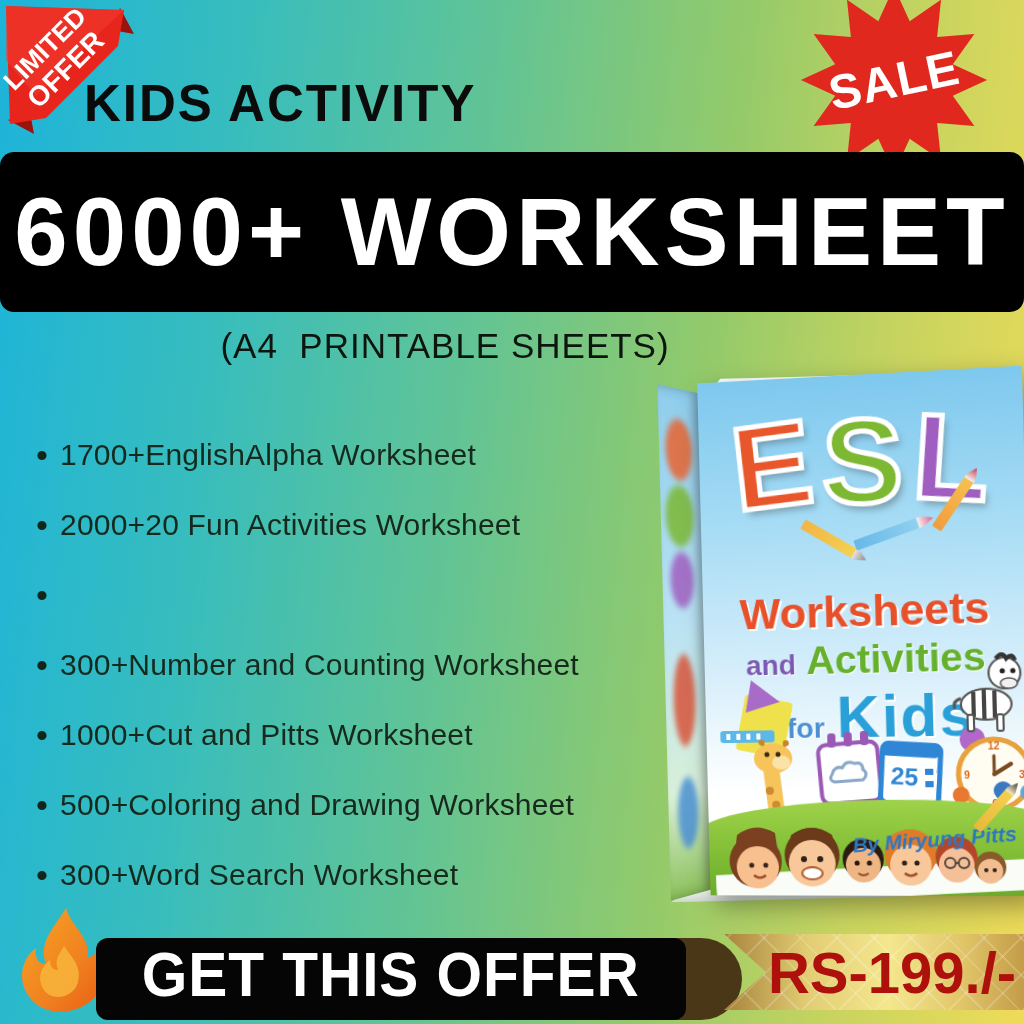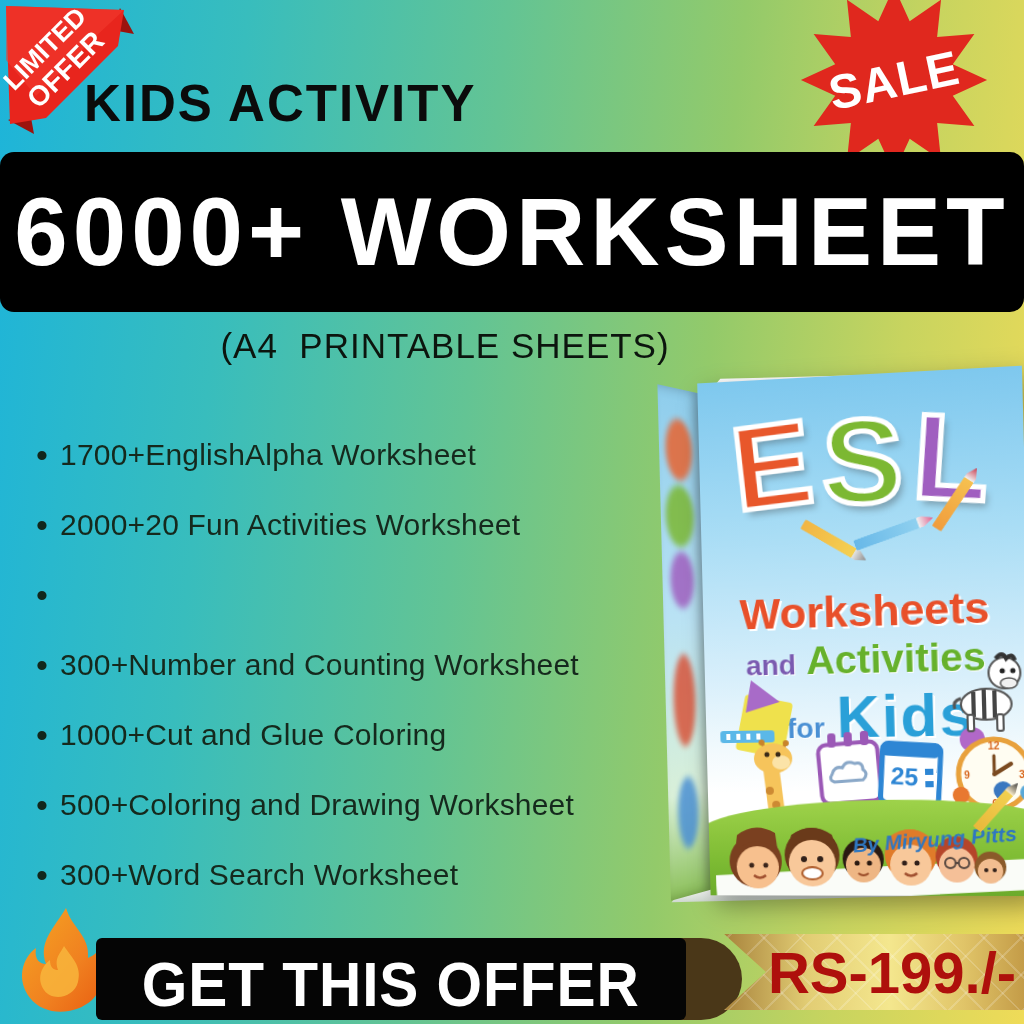--- a/index.html
+++ b/index.html
@@ -123,22 +123,22 @@
     clip-path:polygon(0 0,84% 0,100% 50%,84% 100%,0 100%); }
 
   
   .flame-wrap { position:absolute; left:14px; top:906px; width:96px; height:112px; }
   .cta-cap {
     position:absolute; left:580px; top:938px; width:162px; height:82px;
     background:#4a3718; border-radius:0 41px 41px 0;
   }
   .cta-button {
     position:absolute; left:96px; top:938px; width:590px; height:82px;
-    background:#050505; border-radius:6px;
-    display:flex; align-items:flex-end; justify-content:center; cursor:pointer;
+    background:#050505; border-radius:12px;
+    display:flex; align-items:flex-start; justify-content:center; cursor:pointer;
   }
   .cta-button .cta-text {
     color:#ffffff; font-size:63px; font-weight:700; letter-spacing:1px;
     transform:scaleX(0.93); white-space:nowrap;
   }
   .price-ribbon {
     position:absolute; left:724px; top:934px; width:300px; height:76px;
     background:
       repeating-linear-gradient(45deg, rgba(255,255,255,0.18) 0 2px, transparent 2px 26px),
       repeating-linear-gradient(-45deg, rgba(255,255,255,0.18) 0 2px, transparent 2px 26px),
@@ -191,21 +191,21 @@
       </li>
     <li>
         <span class="dot">•</span>
       </li>
     <li>
         <span class="dot">•</span>
         <span class="ftxt">300+Number and Counting Worksheet</span>
       </li>
     <li>
         <span class="dot">•</span>
-        <span class="ftxt">1000+Cut and Glue Coloring</span>
+        <span class="ftxt">1000+Cut and Pitts Worksheet</span>
       </li>
     <li>
         <span class="dot">•</span>
         <span class="ftxt">500+Coloring and Drawing Worksheet</span>
       </li>
     <li>
         <span class="dot">•</span>
         <span class="ftxt">300+Word Search Worksheet</span>
       </li>
   </ul>

